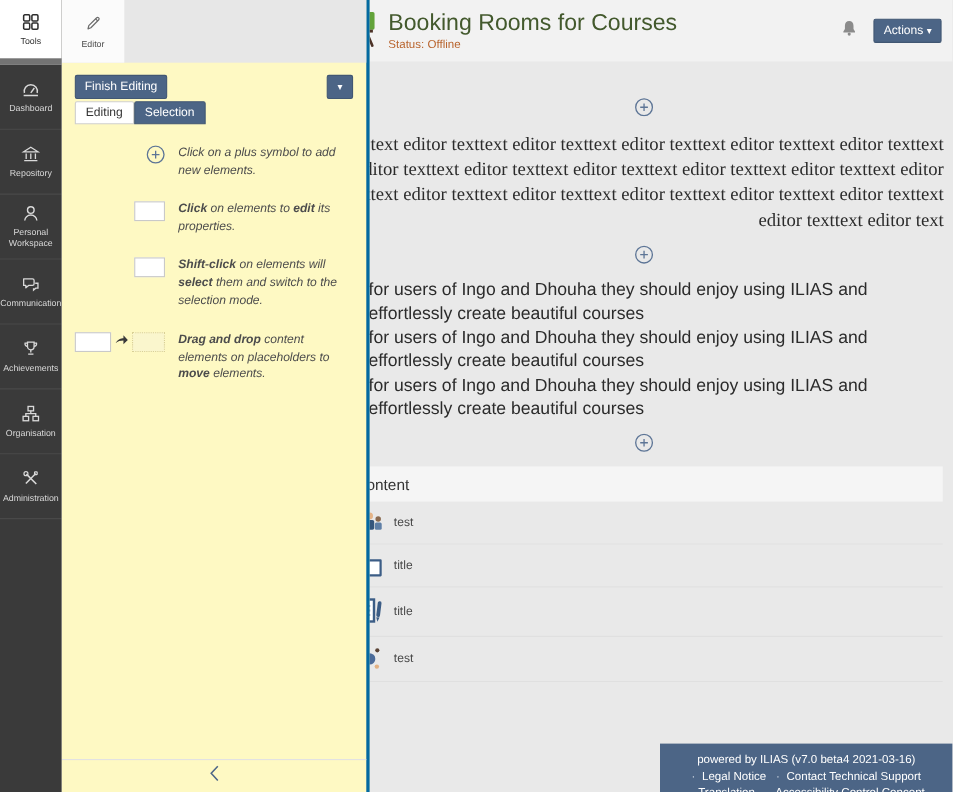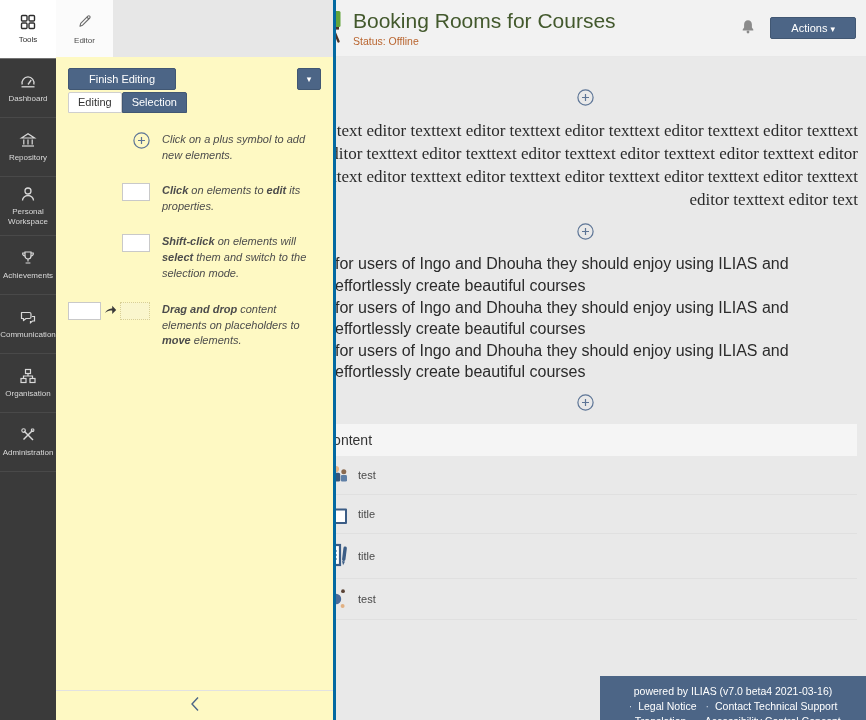--- a/index.html
+++ b/index.html
@@ -16,39 +16,39 @@
     position: absolute; left: 0; top: 0; bottom: 0; width: 56px;
     background: #3a3a3a; z-index: 5;
   }
   .rail-item {
     height: 59px; display: flex; flex-direction: column;
     align-items: center; justify-content: center; gap: 4px;
     color: #d9d9d9; font-size: 8px; text-align: center;
     border-bottom: 1px solid rgba(255,255,255,0.08);
     cursor: pointer; line-height: 1.2; padding: 0 2px;
   }
-  .rail-item.active { background: #ffffff; color: #2e2e2e; border-bottom: 1px solid #737373; }
+  .rail-item.active { background: #ffffff; color: #2e2e2e; border-bottom: 6px solid #737373; }
   .rail-item svg { display: block; }
 
   
   .slate {
     position: absolute; left: 56px; top: 0; bottom: 0; width: 280px;
     background: #fef9c3; border-right: 3px solid #0369a1; z-index: 4;
   }
   .slate-tabbar { height: 57px; background: #e7e7e7; display: flex; }
   .editor-tab {
     width: 57px; height: 57px; background: #fbfbfb;
     display: flex; flex-direction: column; align-items: center; justify-content: center;
     gap: 5px; font-size: 8px; color: #4c4c4c; cursor: pointer;
   }
   .slate-body { padding: 11px 12px 0 12px; }
   .finish-row { display: flex; justify-content: space-between; }
   .btn-blue {
     background: #4c6586; color: #fff; border: 1px solid #415773;
-    font-size: 11px; font-family: inherit; padding: 4px 20px; cursor: pointer;
+    font-size: 11px; font-family: inherit; padding: 4px 8px; cursor: pointer;
     border-radius: 2px;
   }
   .caret-btn { width: 24px; padding: 4px 0; text-align: center; font-size: 9px; }
   .mode-tabs { display: flex; margin-top: 2px; }
   .mode-tab {
     font-size: 11px; padding: 3px 9px 4px; cursor: pointer; border-radius: 2px 2px 0 0;
   }
   .mode-tab.inactive { background: #ffffff; border: 1px solid #cfcfcf; color: #333; }
   .mode-tab.active { background: #4c6586; border: 1px solid #415773; color: #fff; }
   .lock-box {
@@ -152,35 +152,35 @@
       <svg width="18" height="18" viewBox="0 0 18 18" fill="none" stroke="currentColor" stroke-width="1.3">
         <circle cx="9" cy="6" r="3"></circle>
           <path d="M3.5 15.5a5.5 5 0 0 1 11 0"></path>
       </svg>
     </span>
     <span>Personal Workspace</span>
   </div>
   <div class="rail-item">
     <span>
       <svg width="18" height="18" viewBox="0 0 18 18" fill="none" stroke="currentColor" stroke-width="1.2">
+        <path d="M2.5 4.5h8a1.5 1.5 0 0 1 1.5 1.5v3a1.5 1.5 0 0 1-1.5 1.5H7L4.5 12.6V10.5h-2z" stroke-linejoin="round"></path>
+        <path d="M13 8.5h2.5v4.5h-2l-2 1.7v-1.7"></path>
+      </svg>
+    </span>
+    <span>Communication</span>
+  </div>
+  <div class="rail-item">
+    <span>
+      <svg width="18" height="18" viewBox="0 0 18 18" fill="none" stroke="currentColor" stroke-width="1.2">
         <path d="M6 3h6v4a3 3 0 0 1-6 0z"></path>
         <path d="M6 4H3.8a2.3 2.3 0 0 0 2.4 2.9M12 4h2.2a2.3 2.3 0 0 1-2.4 2.9"></path>
         <path d="M9 10v2.4M6.6 14h4.8"></path>
       </svg>
     </span>
     <span>Achievements</span>
-  </div>
-  <div class="rail-item">
-    <span>
-      <svg width="18" height="18" viewBox="0 0 18 18" fill="none" stroke="currentColor" stroke-width="1.2">
-        <path d="M2.5 4.5h8a1.5 1.5 0 0 1 1.5 1.5v3a1.5 1.5 0 0 1-1.5 1.5H7L4.5 12.6V10.5h-2z" stroke-linejoin="round"></path>
-        <path d="M13 8.5h2.5v4.5h-2l-2 1.7v-1.7"></path>
-      </svg>
-    </span>
-    <span>Communication</span>
   </div>
   <div class="rail-item">
     <span>
       <svg width="18" height="18" viewBox="0 0 18 18" fill="none" stroke="currentColor" stroke-width="1.2">
         <rect x="6.5" y="2.5" width="5" height="4"></rect>
           <rect x="2" y="11.5" width="5" height="4"></rect>
           <rect x="11" y="11.5" width="5" height="4"></rect>
         <path d="M9 6.5V9M4.5 11.5V9h9v2.5"></path>
       </svg>
     </span>

